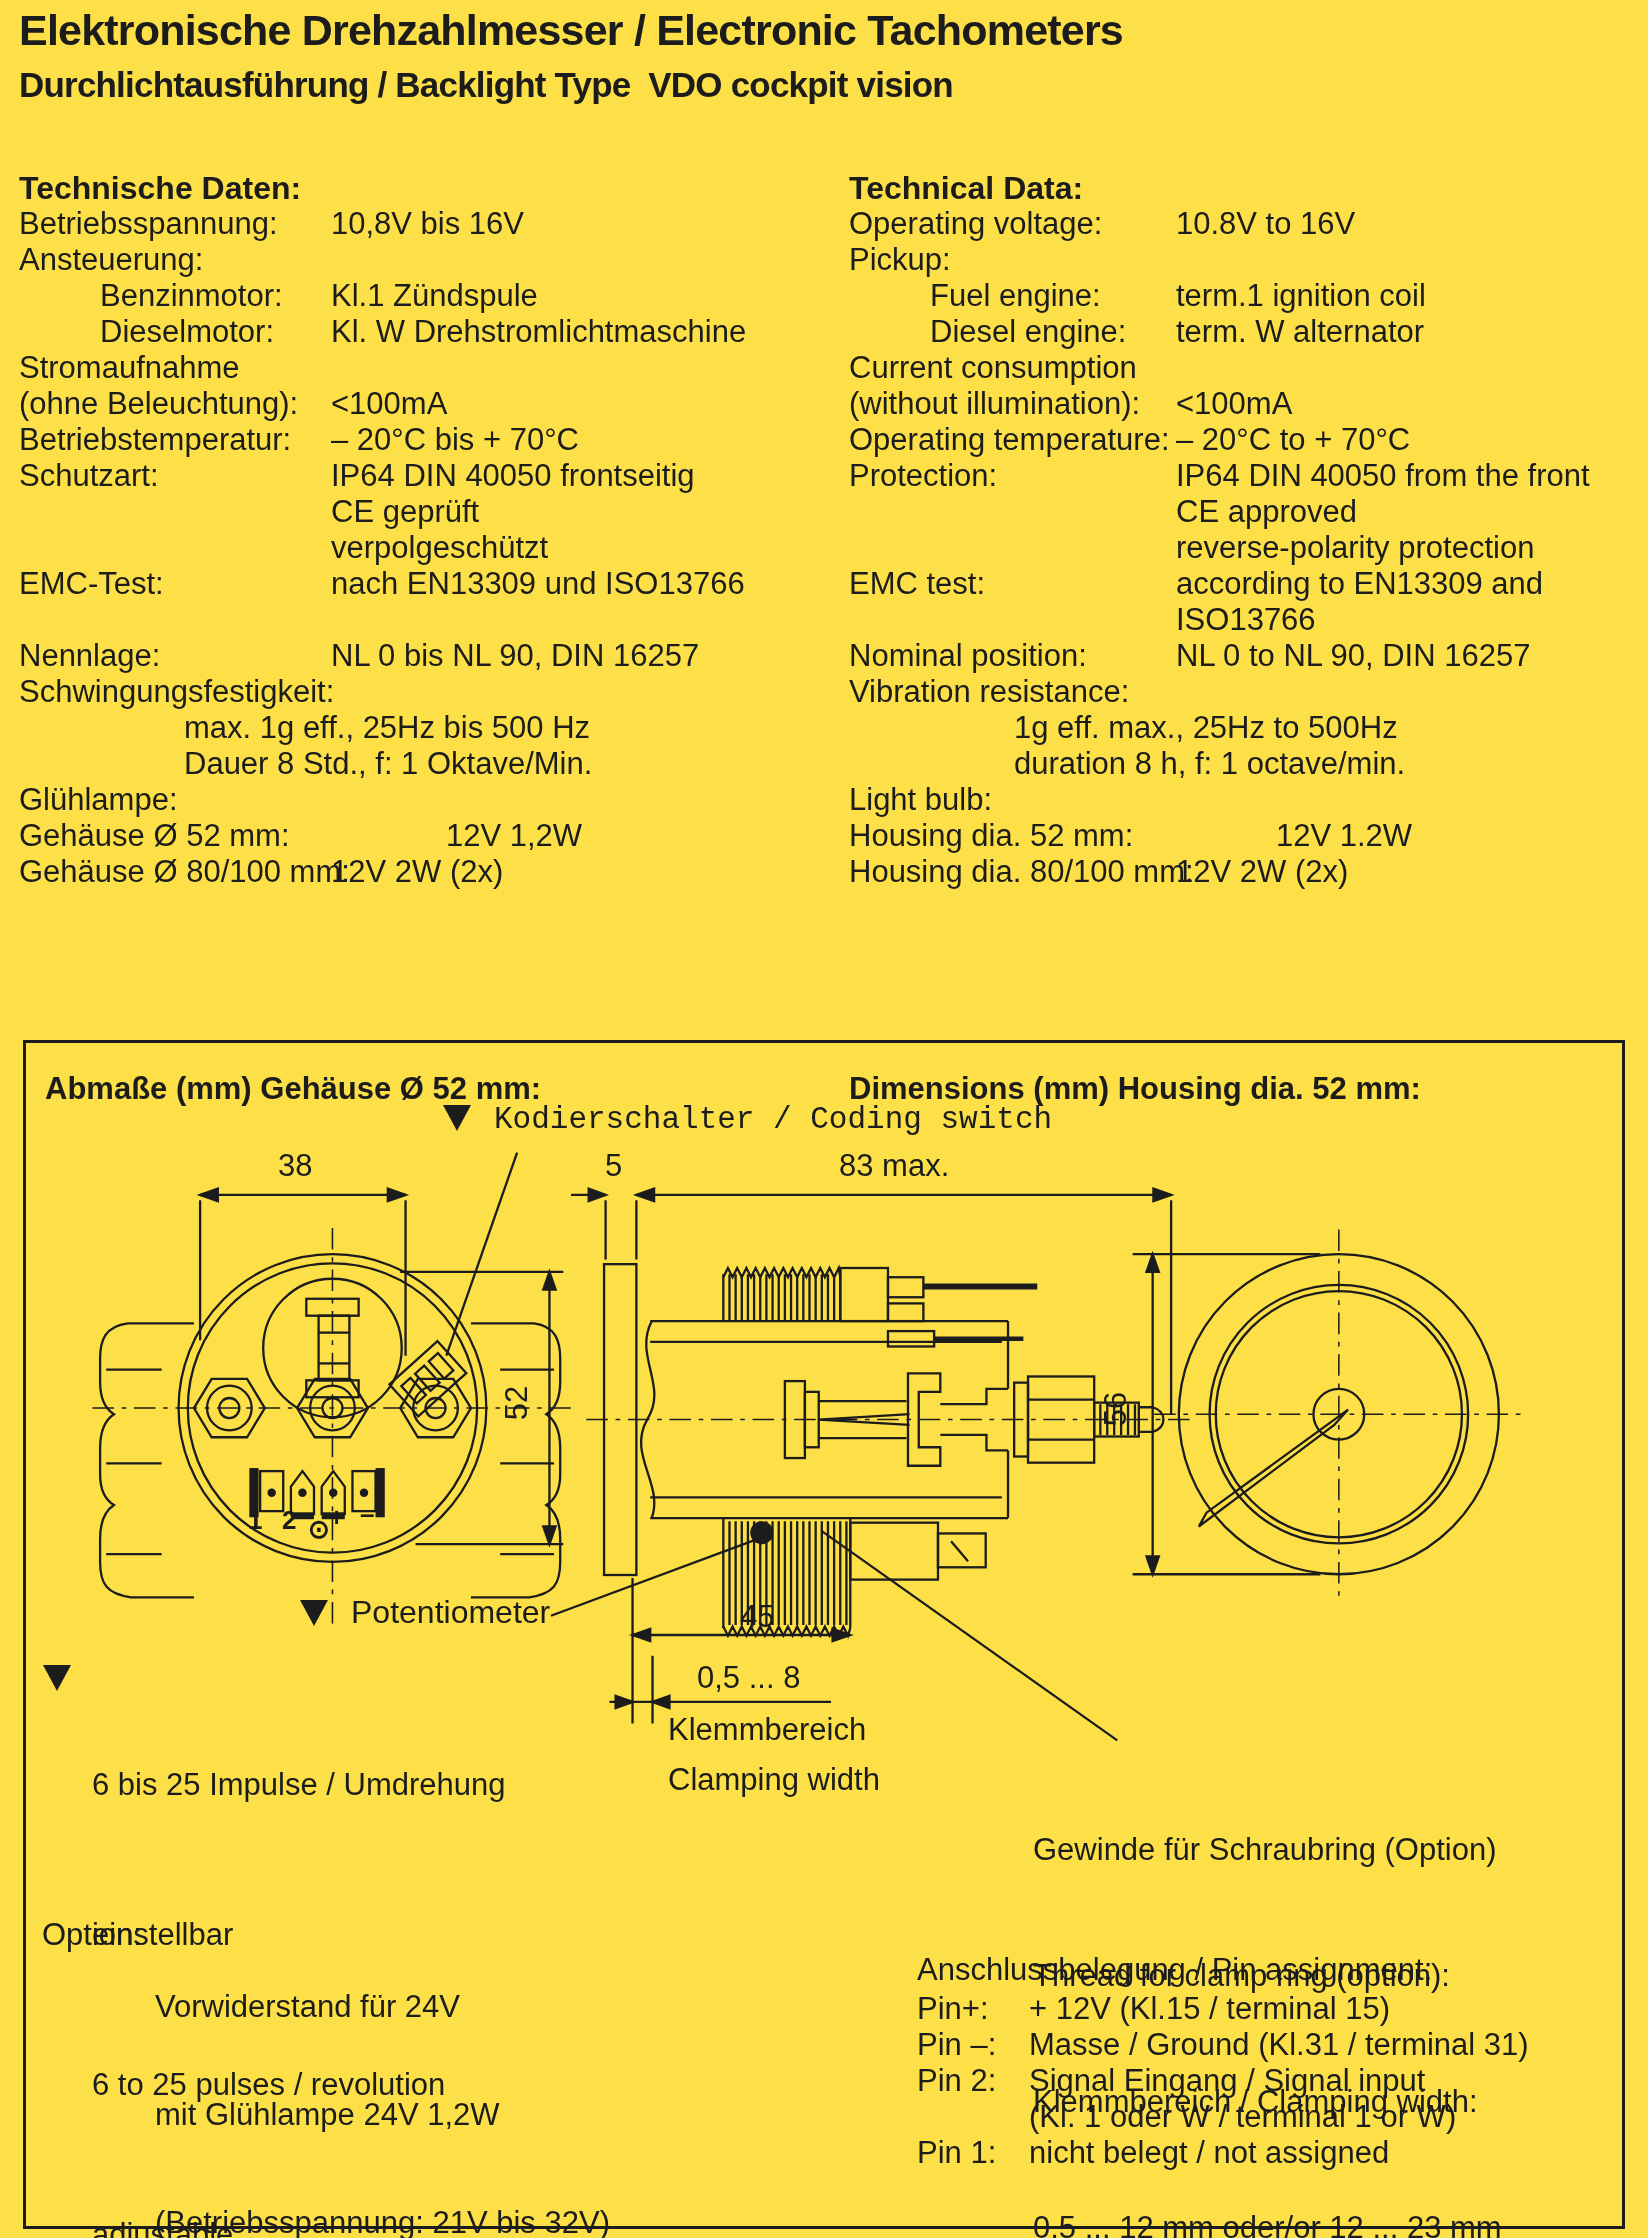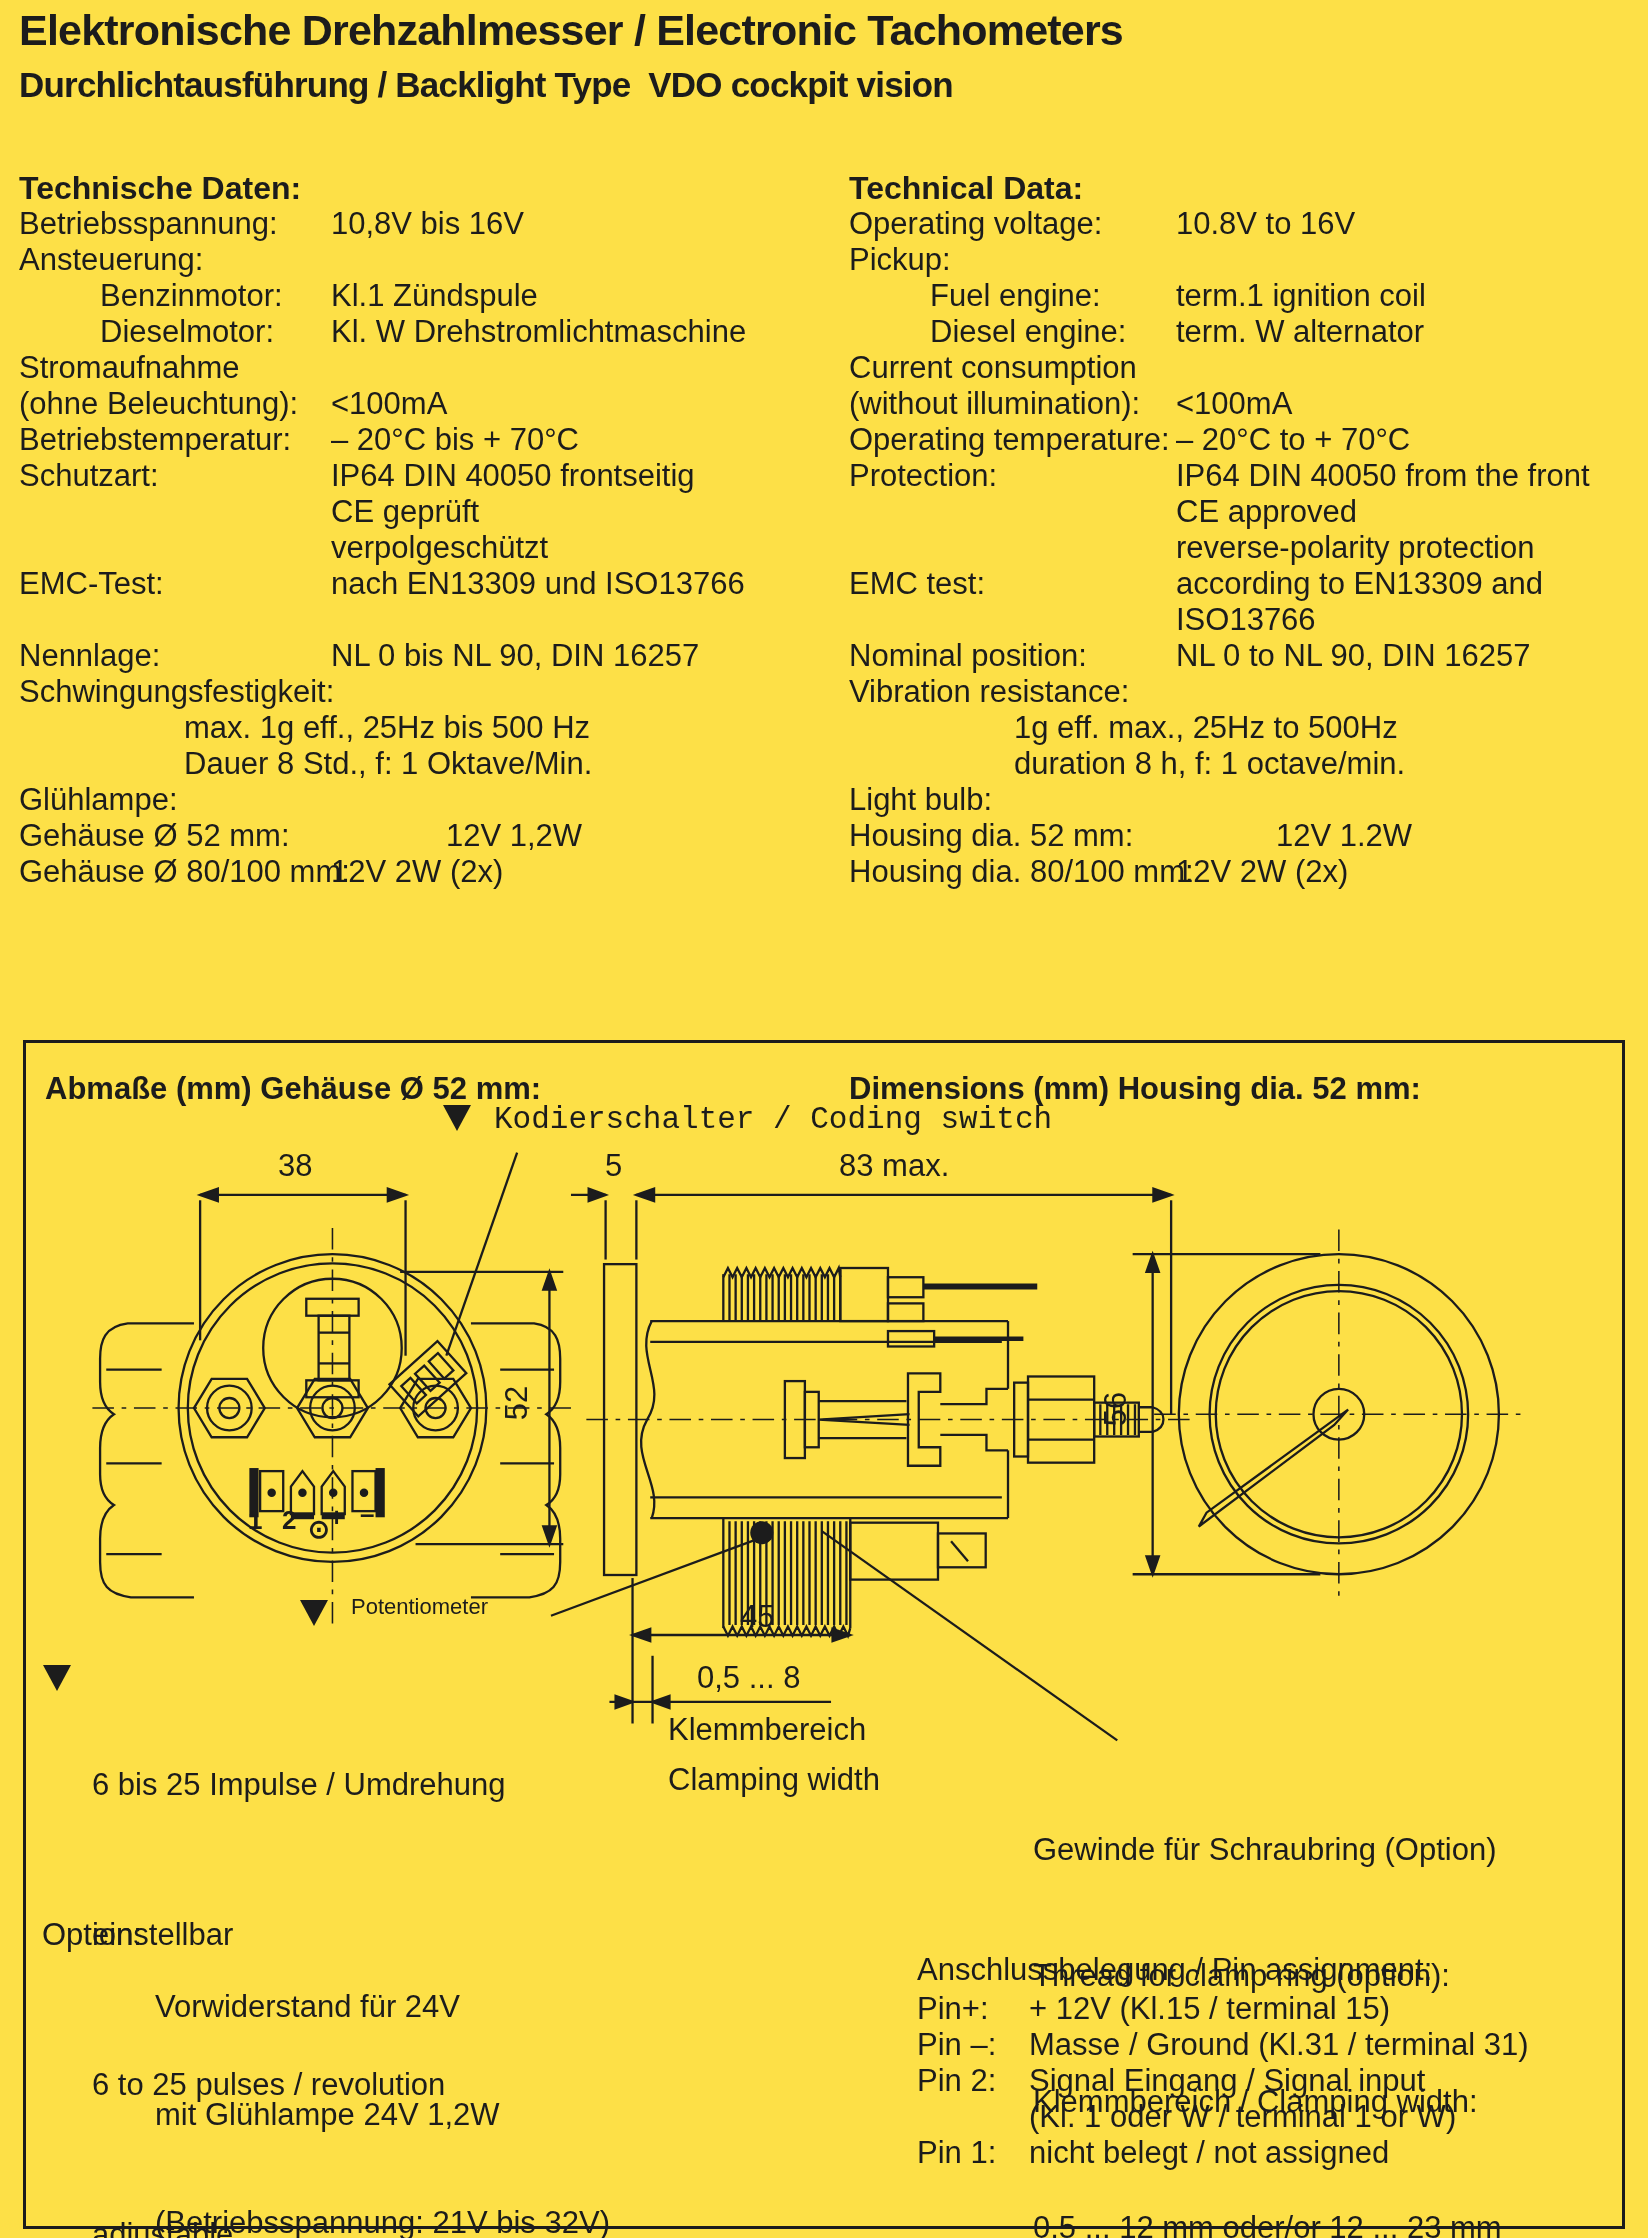--- a/index.html
+++ b/index.html
@@ -222,21 +222,21 @@
   <div class="abs lbl txt" style="left:668px;top:1712px;">Klemmbereich</div>
   <div class="abs lbl txt" style="left:668px;top:1762px;">Clamping width</div>
 
   <div class="abs termlbl txt" style="left:248px;top:1505px;">1</div>
   <div class="abs termlbl txt" style="left:282px;top:1505px;">2</div>
   <div class="abs termlbl small-sym txt" style="left:308px;top:1514px;">⊙</div>
   <div class="abs termlbl txt" style="left:329px;top:1502px;">+</div>
   <div class="abs termlbl txt" style="left:360px;top:1499px;">–</div>
 
   <div class="abs tri txt" style="left:300px;top:1600px;"></div>
-  <div class="abs lbl txt" style="left:351px;top:1594px;font-size:22px;">Potentiometer</div>
+  <div class="abs lbl txt" style="left:351px;top:1594px;font-size:32px;">Potentiometer</div>
 
   <div class="abs tri txt" style="left:43px;top:1665px;"></div>
   <div id="pulses" class="abs txt">
     <div>6 bis 25 Impulse / Umdrehung</div>
     <div>einstellbar</div>
     <div>6 to 25 pulses / revolution</div>
     <div>adjustable</div>
   </div>
 
   <div id="threadnote" class="abs txt">

